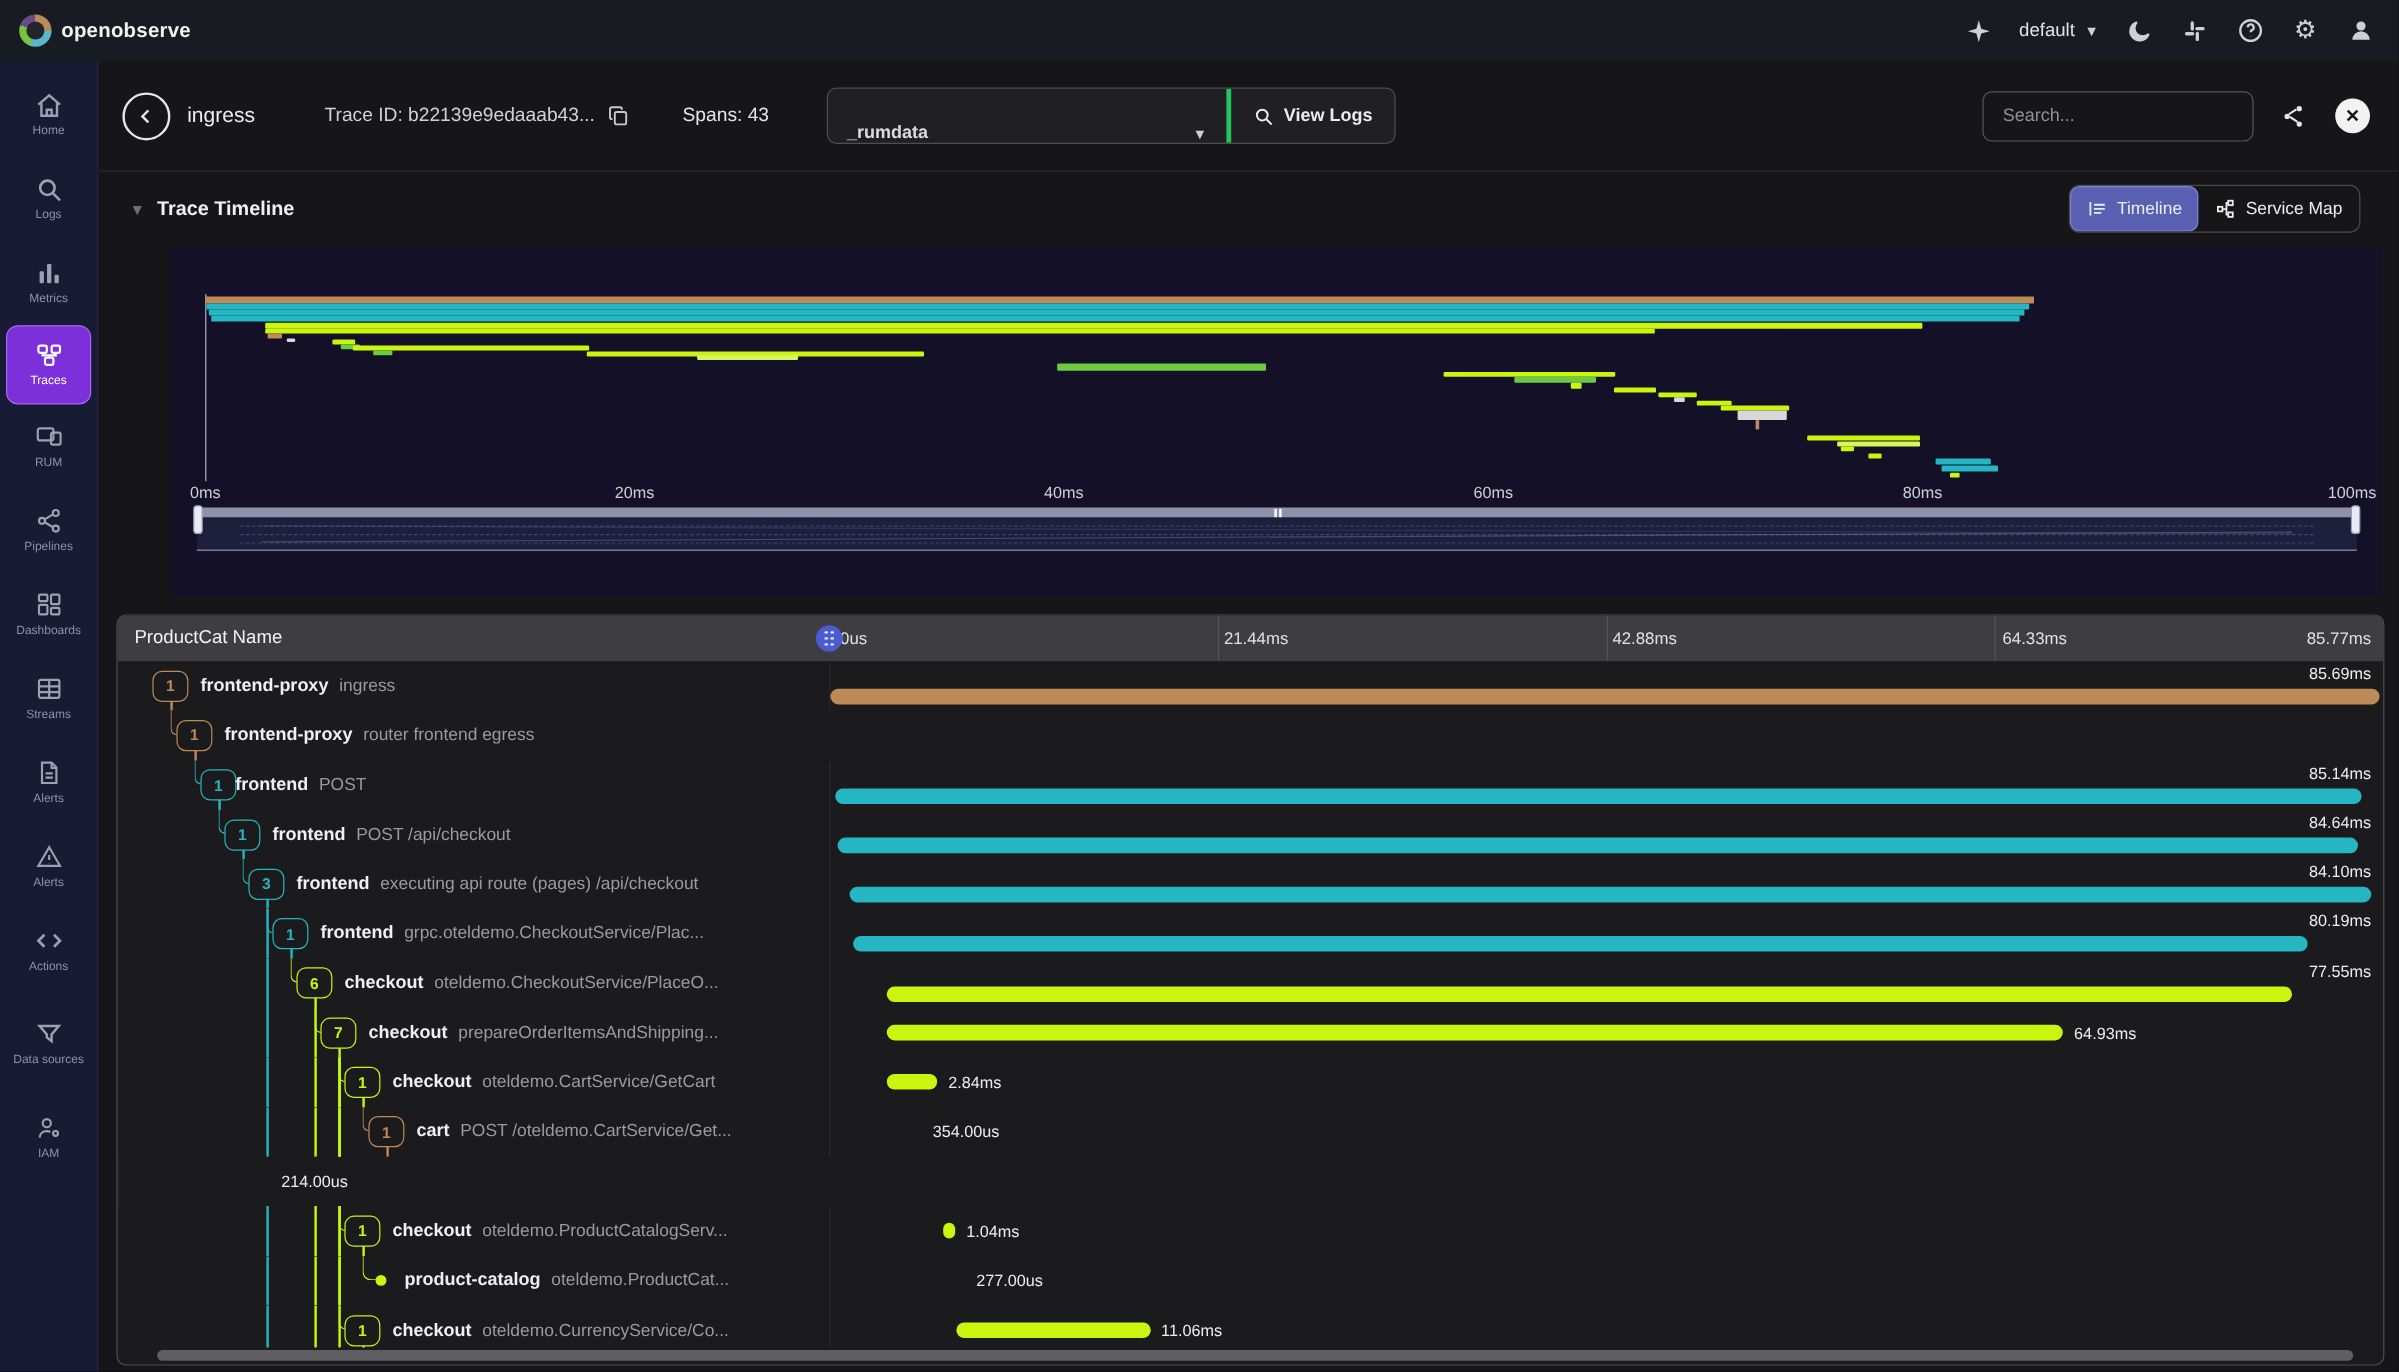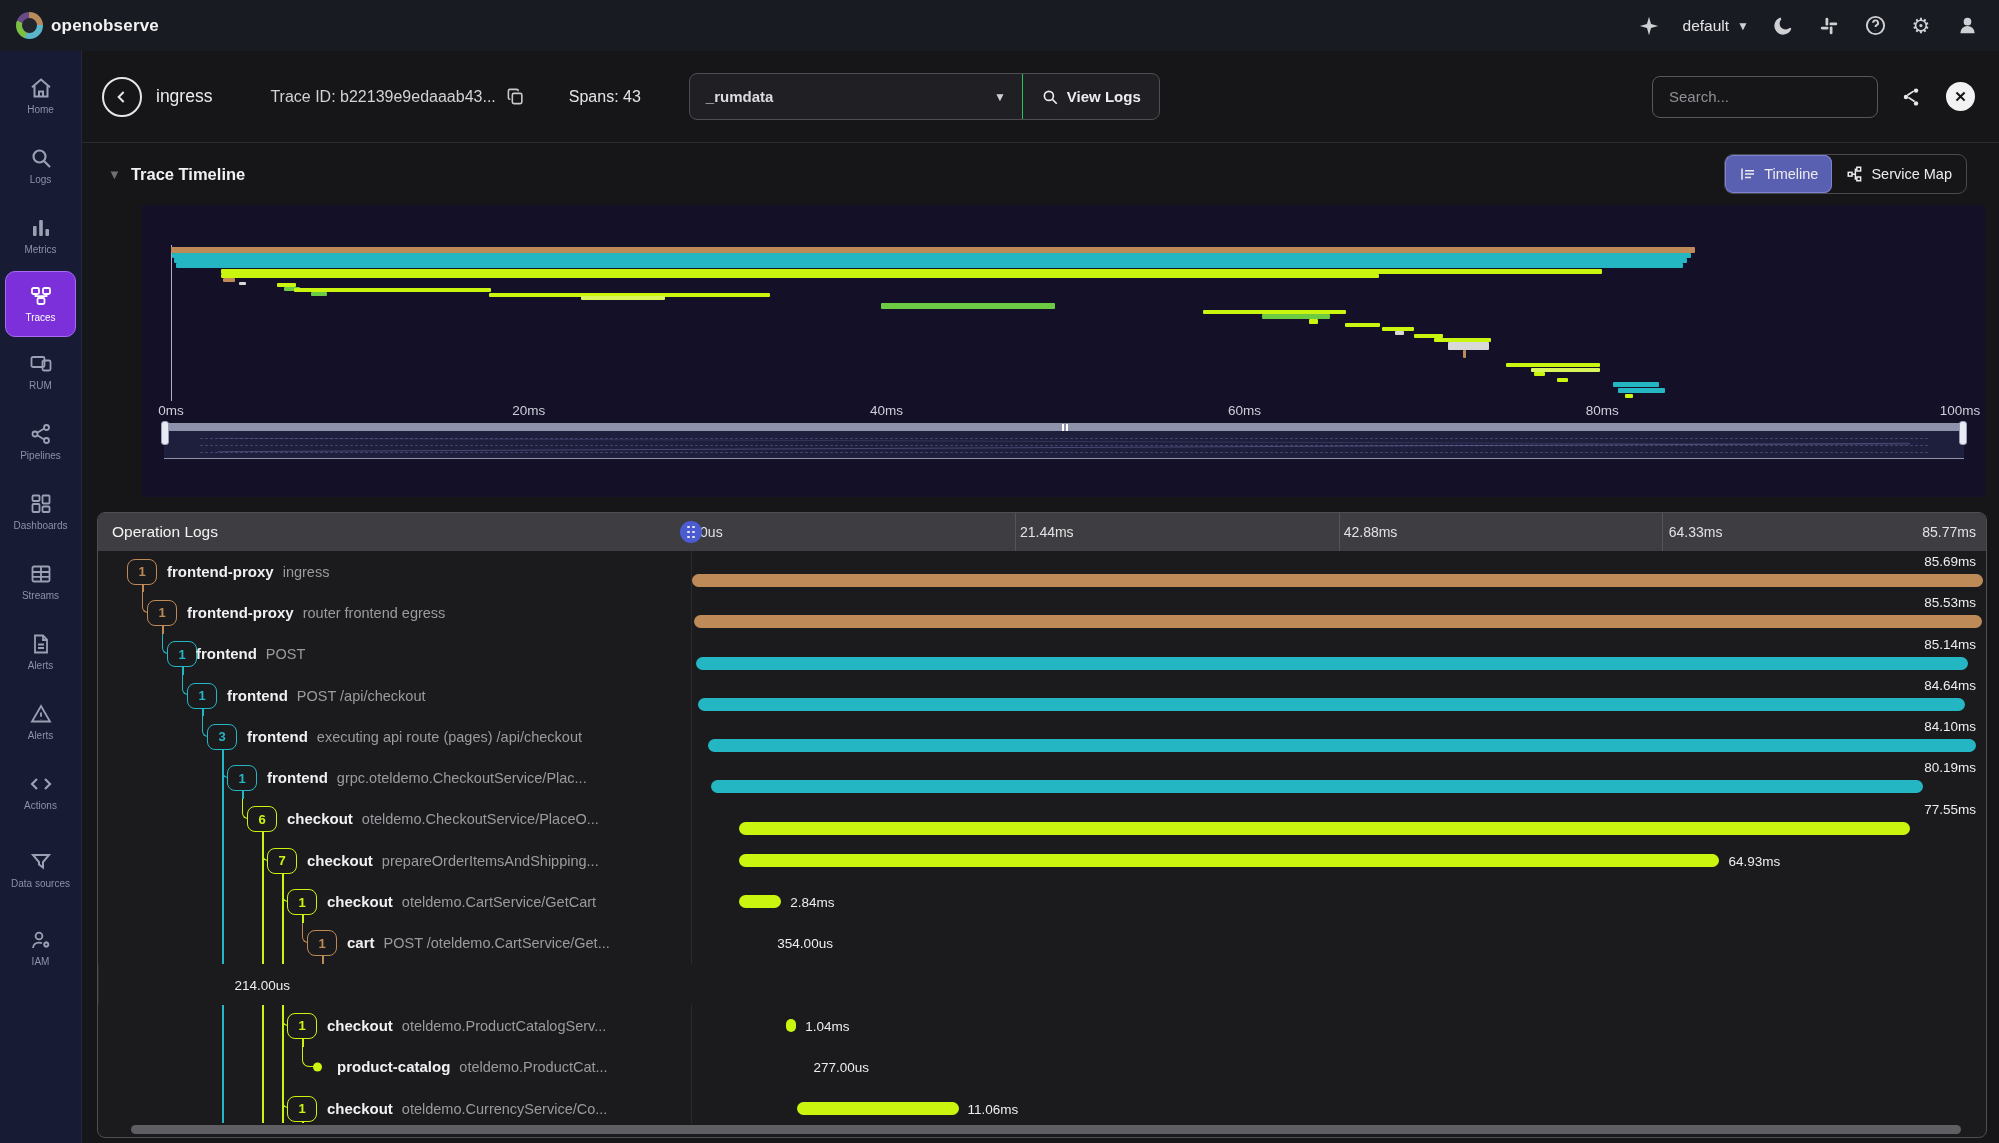--- a/index.html
+++ b/index.html
@@ -26,21 +26,21 @@
   .sicon{width:24px;height:24px;}
   
   .main{position:absolute;left:82px;top:51px;width:1917px;height:1092px;background:#161619;}
   .thead{position:absolute;left:0;top:0;width:100%;height:92px;border-bottom:1px solid #2c2c30;display:flex;align-items:center;box-sizing:border-box;}
   .backbtn{margin-left:20px;width:36px;height:36px;border-radius:50%;border:2px solid #e6e6e6;color:#e6e6e6;display:flex;align-items:center;justify-content:center;cursor:pointer;flex:none;}
   .trace-name{margin-left:14px;font-size:17.5px;color:#ededed;}
   .trace-id{margin-left:58px;font-size:16px;color:#d2d2d4;}
   .copybtn{margin-left:10px;color:#c9c9cc;cursor:pointer;}
   .spans{margin-left:44px;font-size:16px;color:#e4e4e6;}
   .selgroup{margin-left:48px;display:flex;align-items:stretch;height:45px;border:1px solid #4d4d52;border-radius:8px;overflow:hidden;background:#1f1f24;}
-  .stream-sel{width:300px;display:flex;align-items:center;justify-content:space-between;padding:0 16px;cursor:pointer;border-right:1px solid #22c55e;}
+  .stream-sel{width:300px;display:flex;align-items:flex-end;justify-content:space-between;padding:0 16px;cursor:pointer;border-right:4px solid #22c55e;}
   .stream-sel .sval{color:#dcdcdf;font-size:15px;font-weight:600;}
   .viewlogs{display:flex;align-items:center;gap:8px;padding:0 18px;color:#ececee;font-size:15px;font-weight:600;cursor:pointer;}
   .searchbox{margin-left:auto;width:226px;height:42px;border:1px solid #57575c;border-radius:8px;display:flex;align-items:center;padding:0 14px;box-sizing:border-box;}
   .searchbox input{background:transparent;border:0;outline:0;color:#dcdcdf;font-size:15px;width:100%;font-family:"Liberation Sans",sans-serif;}
   .searchbox input::placeholder{color:#8f8f95;}
   .sharebtn{margin-left:22px;color:#e8e8ea;cursor:pointer;}
   .closebtn{margin:0 24px 0 24px;width:29px;height:29px;border-radius:50%;background:#f2f2f2;color:#141414;display:flex;align-items:center;justify-content:center;font-weight:700;font-size:15px;cursor:pointer;}
   
   .ttl-row{position:absolute;left:0;top:92px;width:100%;height:62px;display:flex;align-items:center;}
   .ttl-chev{margin-left:26px;color:#6f6f74;font-size:13px;}
@@ -391,21 +391,21 @@
         <div class="bdiag" style="top:24px;transform:rotate(-0.28deg)"></div>
         <div class="bdiag" style="top:18px;transform:rotate(0.22deg);opacity:.5"></div>
         <div class="bhandle" style="left:-3px"></div>
         <div class="bhandle" style="right:-3px"></div>
       </div>
     </div>
 
     <div class="panel">
       <div class="phead">
         <div class="phead-left">
-          <span class="optitle">Operation Logs</span>
+          <span class="optitle">ProductCat Name</span>
           <div class="splitter">
             <span class="dots">
                 <i></i>
                 <i></i>
                 <i></i>
                 <i></i>
                 <i></i>
                 <i></i>
               </span>
           </div>
@@ -434,24 +434,20 @@
               <div class="durlabel" style="right: 10px; top: 3px;">85.69ms</div>
             </div>
           </div>
           <div class="trow">
             <div class="tleft">
               <div class="tline" style="left: 44px; top: -1px; width: 6px; height: 21.5px; border-left: 1.5px solid rgb(190, 138, 87); border-bottom: 1.5px solid rgb(190, 138, 87); border-bottom-left-radius: 7px; box-sizing: border-box;"></div>
               <div class="tline" style="left: 64px; top: 32px; bottom: 0px; width: 1.5px; background: rgb(190, 138, 87);"></div>
               <div class="badge" style="left: 49px; border-color: rgb(190, 138, 87); color: rgb(190, 138, 87);">1</div>
               <div class="rowtext" style="left: 89px;"><span class="svc">frontend-proxy</span><span class="op">router frontend egress</span></div>
             </div>
-            <div class="tright">
-              <div class="bar" style="left: 0.12%; width: 99.6%; background: rgb(190, 138, 87); top: 23px;"></div>
-              <div class="durlabel" style="right: 10px; top: 3px;">85.53ms</div>
-            </div>
           </div>
           <div class="trow">
             <div class="tleft">
               <div class="tline" style="left: 64px; top: -1px; width: 6px; height: 21.5px; border-left: 1.5px solid rgb(37, 182, 195); border-bottom: 1.5px solid rgb(37, 182, 195); border-bottom-left-radius: 7px; box-sizing: border-box;"></div>
               <div class="tline" style="left: 84px; top: 32px; bottom: 0px; width: 1.5px; background: rgb(37, 182, 195);"></div>
               <div class="badge" style="left: 69px; border-color: rgb(37, 182, 195); color: rgb(37, 182, 195);">1</div>
               <div class="rowtext" style="left: 98px;"><span class="svc">frontend</span><span class="op">POST</span></div>
             </div>
             <div class="tright">
               <div class="bar" style="left: 0.3%; width: 98.3%; background: rgb(37, 182, 195); top: 23px;"></div>

